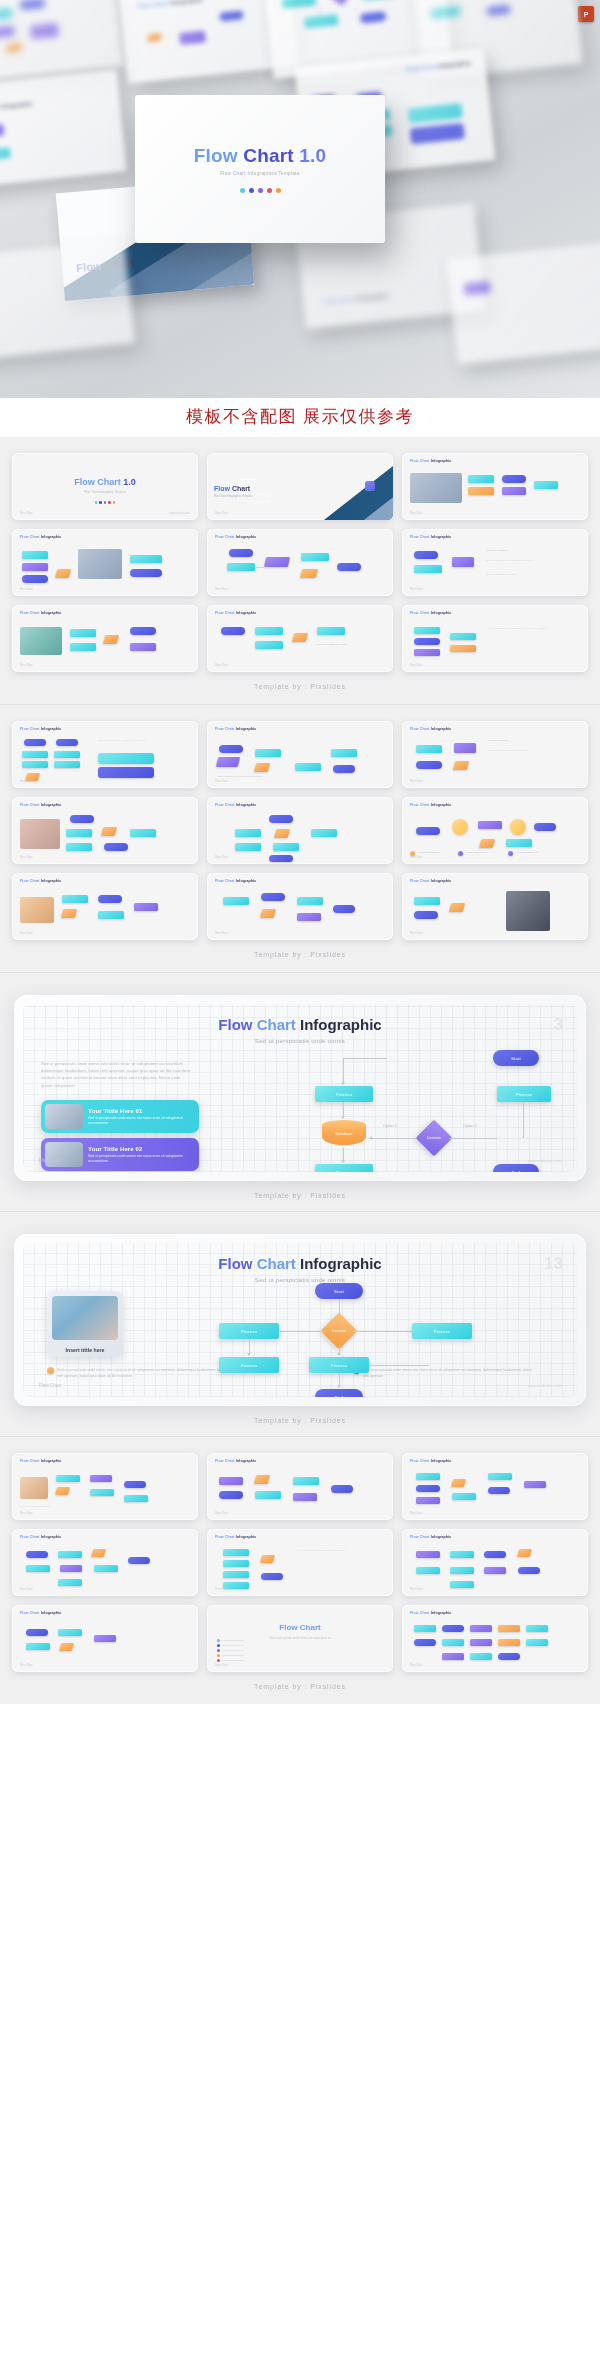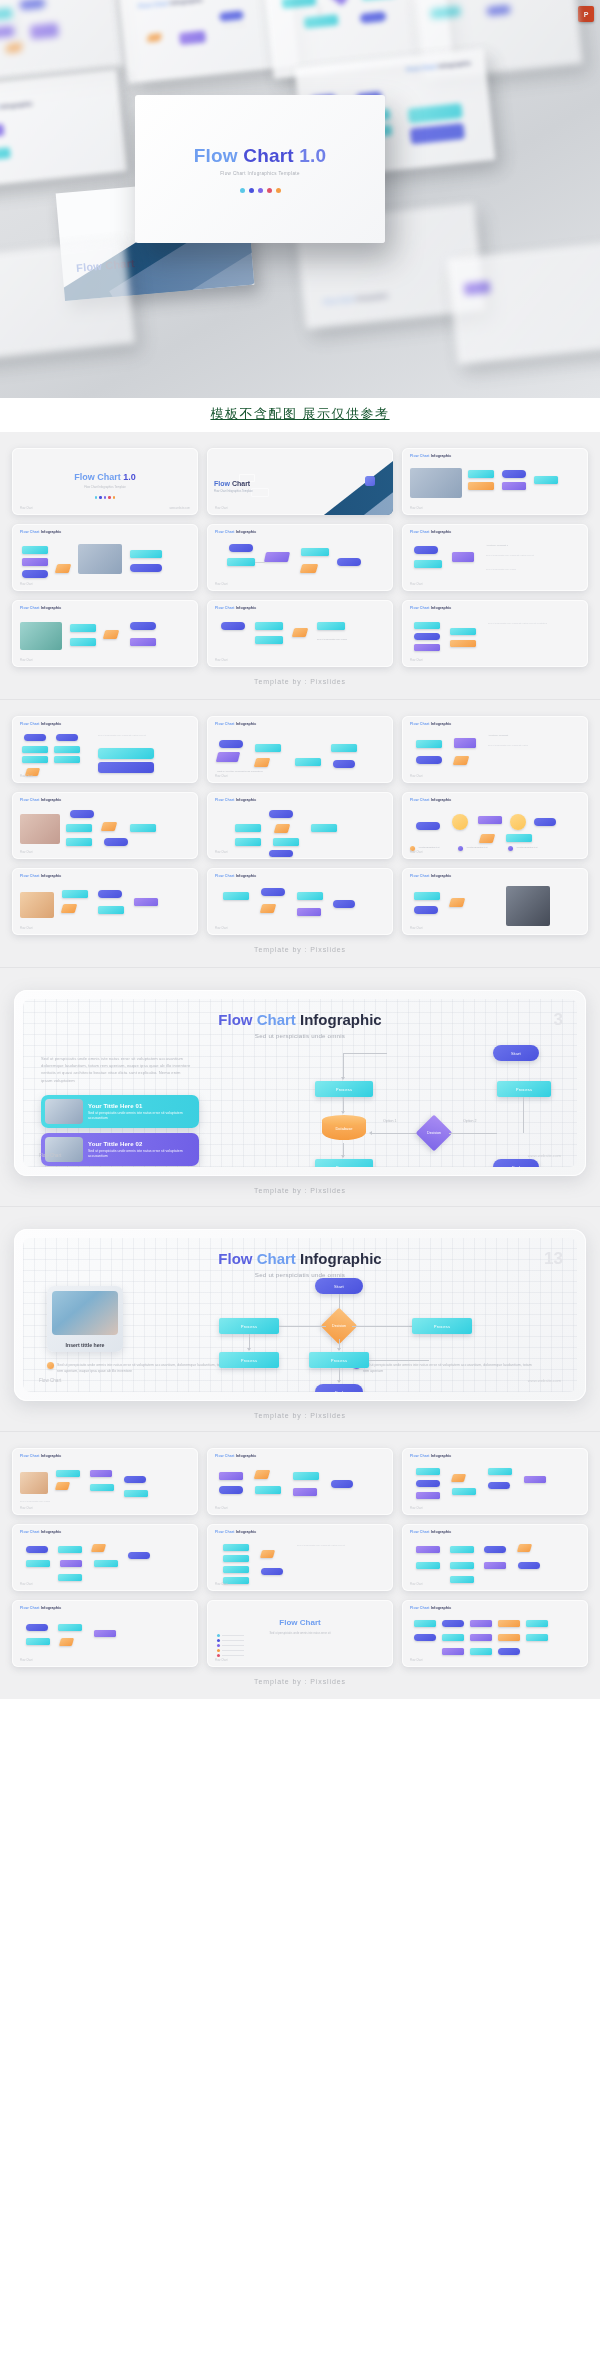--- a/index.html
+++ b/index.html
@@ -64,21 +64,21 @@
     transform: rotate(-5deg); }
   .diag-band { position:absolute; width:200%; height:70px; top:12px; left:-20px;
     transform: rotate(-27deg); }
   .band-a { background:linear-gradient(120deg,#1d4e78,#27628f); }
   .band-b { background:linear-gradient(120deg,#5d7fa8,#9fb4cc); left:40px; }
   .diag-t { position:absolute; left:14px; bottom:26px; font-size:11px; font-weight:600;
     color:#4b6fd0; letter-spacing:.2px; }
 
   
   .caption-band { background:#ffffff; padding:7px 0 9px; text-align:center; }
-  .caption-cn { font-size:13px; color:#14532d; letter-spacing:1.5px; font-weight:400;text-decoration:underline; }
+  .caption-cn { font-size:17px; color:#b91c1c; letter-spacing:1.5px; font-weight:400; }
 
   
   .section { background:#f0f0f1; padding:16px 12px 8px; }
   .section.alt { background:#f0f0f1; }
   .section-inner { width:100%; }
   .grid3 { display:grid; grid-template-columns:repeat(3,1fr); gap:9px; }
 
   .thumb {
     position:relative;
     background:#f5f5f6;

